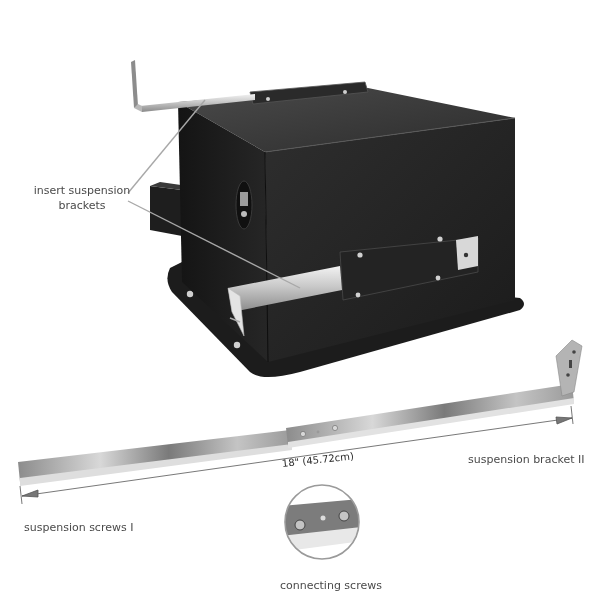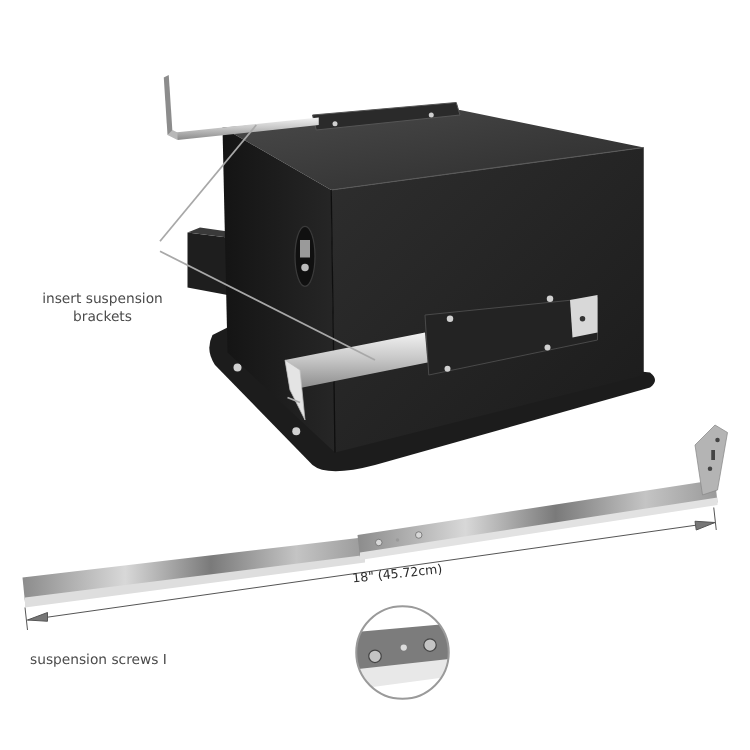--- a/index.html
+++ b/index.html
@@ -1,19 +1,19 @@
 <!DOCTYPE html>
 <html><head>
   <meta charset="utf-8">
   <style>
     html, body { margin: 0; padding: 0; background: #ffffff; }
     body { width: 600px; height: 600px; position: relative; overflow: hidden; font-family: "Liberation Sans", "DejaVu Sans", sans-serif; }
     .stage { position: absolute; left: 0; top: 0; width: 600px; height: 600px; }
     .label { position: absolute; color: #4a4a4a; font-size: 11px; line-height: 15px; white-space: nowrap; font-family: "DejaVu Sans", sans-serif; }
-    #lbl-insert { left: 30px; top: 183px; width: 104px; text-align: center; white-space: normal; margin-top: 48px; }
+    #lbl-insert { left: 30px; top: 183px; width: 104px; text-align: center; white-space: normal; }
     #lbl-b2 { left: 468px; top: 452px; }
     #lbl-b1 { left: 24px; top: 520px; }
     #lbl-screws { left: 280px; top: 578px; }
     #lbl-dim { left: 282px; top: 456px; font-size: 10px; color: #2a2a2a; transform: rotate(-6deg); transform-origin: left center; }
   </style>
 </head>
 <body>
 
 <div class="stage">
   <svg width="600" height="600" viewBox="0 0 600 600" xmlns="http://www.w3.org/2000/svg">
@@ -138,14 +138,16 @@
         <circle cx="300" cy="525" r="5" fill="#c4c4c4" stroke="#444" stroke-width="1"></circle>
         <circle cx="323" cy="518" r="2.5" fill="#dcdcdc"></circle>
         <circle cx="344" cy="516" r="5" fill="#c4c4c4" stroke="#444" stroke-width="1"></circle>
       </g>
       <circle cx="322" cy="522" r="37" fill="none" stroke="#9a9a9a" stroke-width="1.6"></circle>
     </g>
   </svg>
 
   <div class="label" id="lbl-insert">insert suspension brackets</div>
   <div class="label" id="lbl-dim">18" (45.72cm)</div>
+  <div class="label" id="lbl-b2">suspension bracket II</div>
   <div class="label" id="lbl-b1">suspension screws I</div>
+  <div class="label" id="lbl-screws">connecting screws</div>
 </div>
 
 </body></html>

